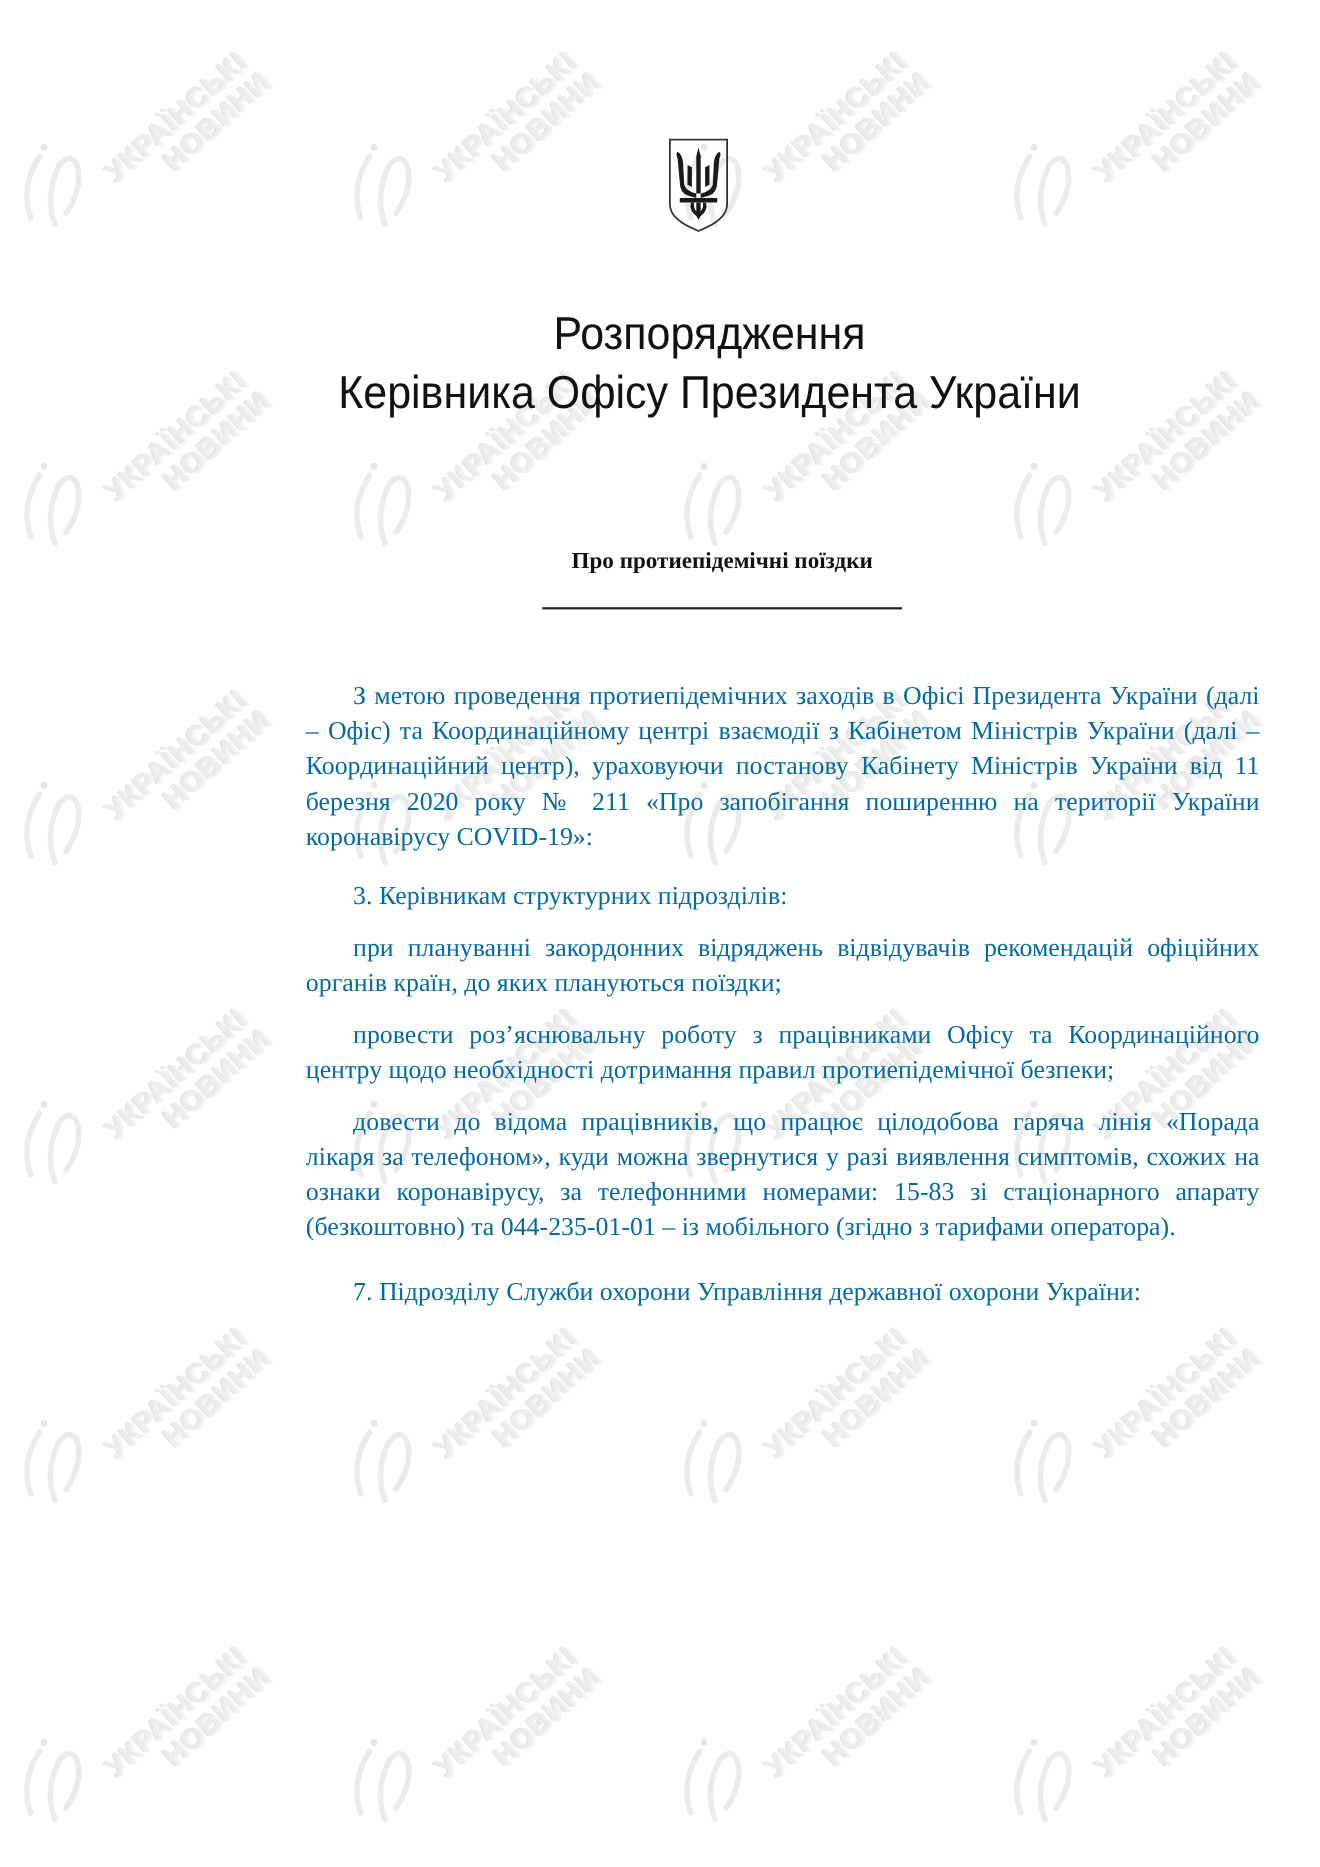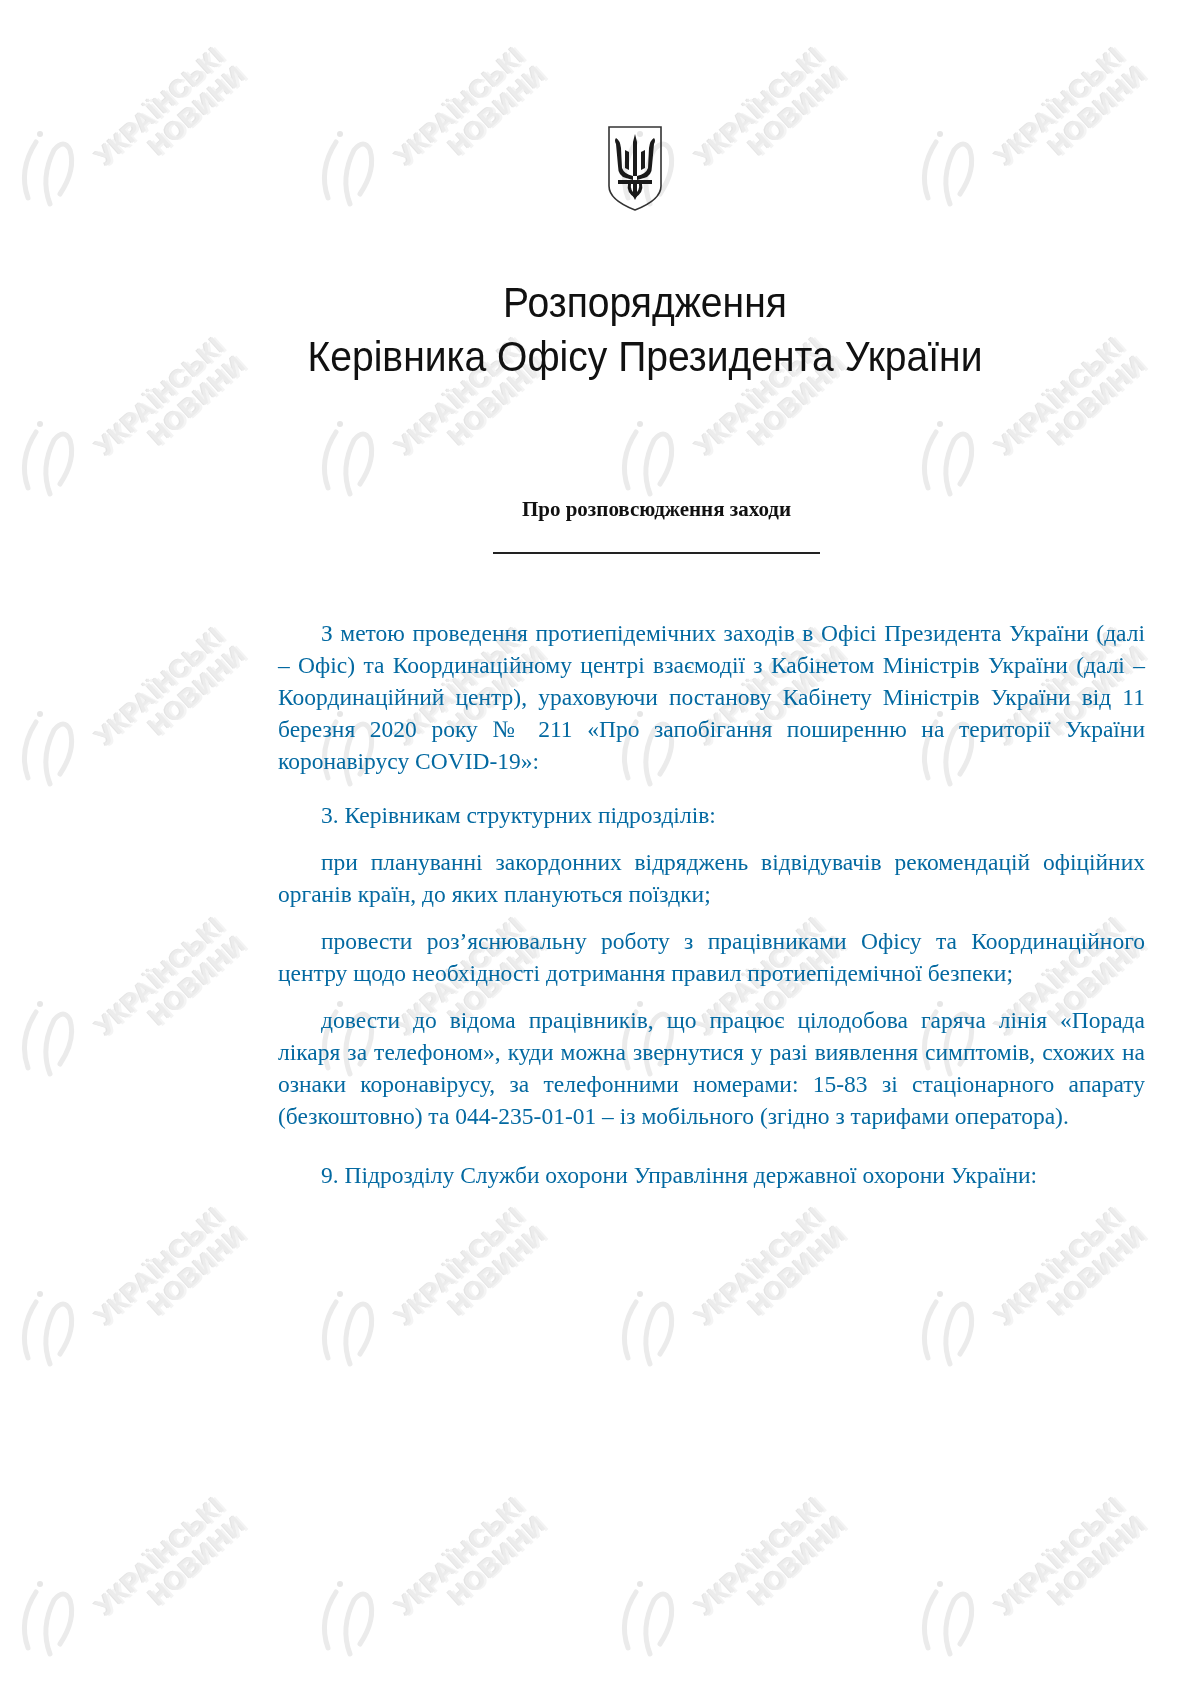--- a/index.html
+++ b/index.html
@@ -330,26 +330,26 @@
     <path d="M12 56 L46 56 L46 60 L12 60 Z" fill="#1a1a1a"></path>
     <path d="M22 60 Q20 68 29 74 Q38 68 36 60 L33 60 Q34 66 29 70 Q24 66 25 60 Z" fill="#1a1a1a"></path>
     <path d="M27 60 L31 60 L31 72 L29 76 L27 72 Z" fill="#1a1a1a"></path>
   </svg>
 
   <div class="title-block">
     <span class="title-line1">Розпорядження</span>
     <span class="title-line2">Керівника Офісу Президента України</span>
   </div>
 
-  <div class="subject">Про розповсюдження заходи</div>
+  <div class="subject">Про протиепідемічні поїздки</div>
   <div class="subject-rule"></div>
 
   <div class="body">
     <p class="para first">З метою проведення протиепідемічних заходів в Офісі Президента України (далі – Офіс) та Координаційному центрі взаємодії з Кабінетом Міністрів України (далі – Координаційний центр), ураховуючи постанову Кабінету Міністрів України від 11 березня 2020 року № 211 «Про запобігання поширенню на території України коронавірусу COVID-19»:</p>
 
     <p class="para">3. Керівникам структурних підрозділів:</p>
     <p class="para">при плануванні закордонних відряджень відвідувачів рекомендацій офіційних органів країн, до яких плануються поїздки;</p>
     <p class="para">провести роз’яснювальну роботу з працівниками Офісу та Координаційного центру щодо необхідності дотримання правил протиепідемічної безпеки;</p>
     <p class="para">довести до відома працівників, що працює цілодобова гаряча лінія «Порада лікаря за телефоном», куди можна звернутися у разі виявлення симптомів, схожих на ознаки коронавірусу, за телефонними номерами: 15-83 зі стаціонарного апарату (безкоштовно) та 044-235-01-01 – із мобільного (згідно з тарифами оператора).</p>
 
-    <p class="para section">9. Підрозділу Служби охорони Управління державної охорони України:</p>
+    <p class="para section">7. Підрозділу Служби охорони Управління державної охорони України:</p>
   </div>
 </div>
 
 </body></html>

